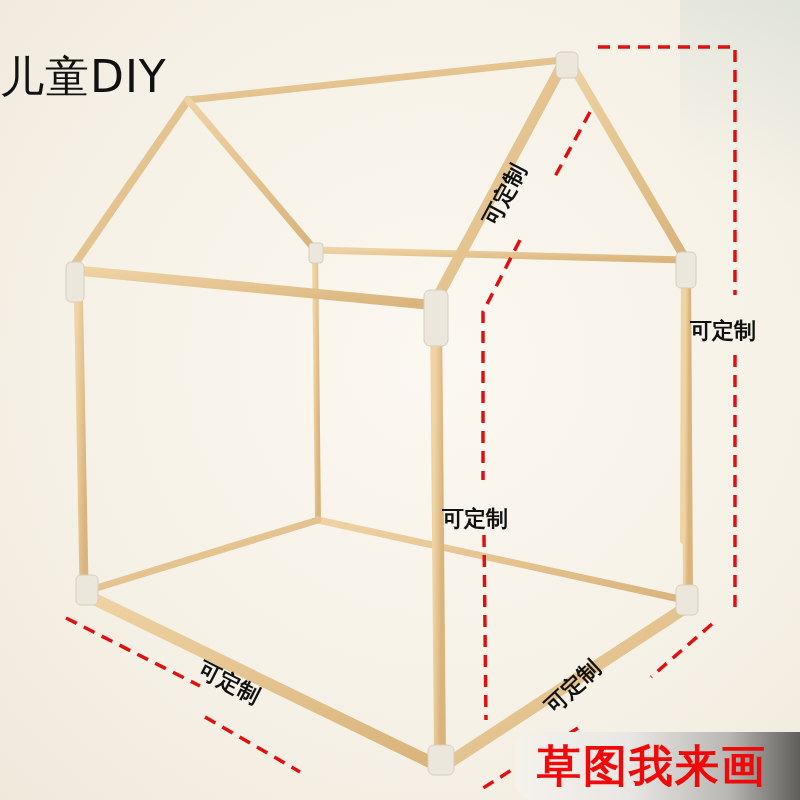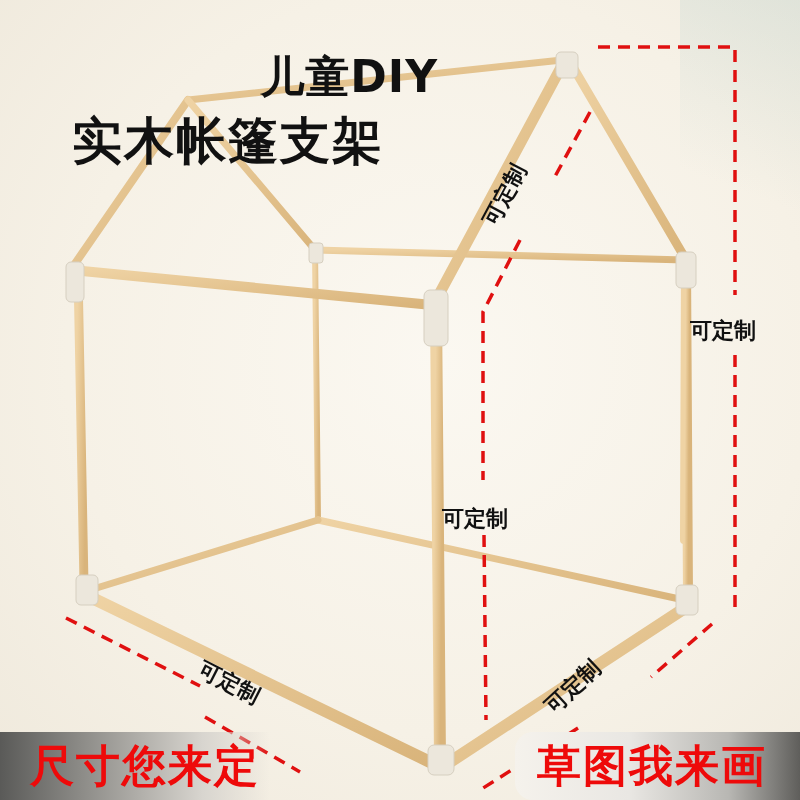--- a/index.html
+++ b/index.html
@@ -2,22 +2,22 @@
 <html><head>
   <meta charset="utf-8">
   <style>
     html, body { margin: 0; padding: 0; }
     body { width: 800px; height: 800px; overflow: hidden; background: #f7f3ea; font-family: "DejaVu Sans", sans-serif; }
     .stage { position: relative; width: 800px; height: 800px; overflow: hidden;
       background: radial-gradient(ellipse at 55% 45%, #fbf8f1 0%, #f6f1e6 60%, #efe9dc 100%); }
     .corner-tint { position: absolute; right: 0; top: 0; width: 120px; height: 260px;
       background: linear-gradient(200deg, rgba(190,210,205,0.35) 0%, rgba(247,243,234,0) 70%); }
     svg.frame { position: absolute; left: 0; top: 0; width: 800px; height: 800px; }
-    .title { position: absolute; left: 0; width: 430px; text-align: right; font-weight: bold; color: #111;
-      font-family: "DejaVu Sans", sans-serif; padding-left: 8px; }
+    .title { position: absolute; left: 0; width: 430px; text-align: left; font-weight: normal; color: #111;
+      font-family: "DejaVu Sans", sans-serif; }
     .title.l1 { top: 48px; font-size: 44px; letter-spacing: 1px; }
     .title.l2 { top: 108px; font-size: 50px; letter-spacing: 2px; left: 36px; width: 340px; }
     .dim { position: absolute; font-weight: bold; color: #111; font-size: 22px; white-space: nowrap;
       font-family: "DejaVu Sans", sans-serif; transform-origin: center center; }
     .banner { position: absolute; top: 732px; height: 68px; display: flex; align-items: center; }
     .banner.left { left: 0; width: 270px;
       background: linear-gradient(90deg, #5a5a58 0%, #8c8b87 30%, #d8d5cf 75%, rgba(240,236,228,0) 100%); }
     .banner.right { left: 515px; width: 285px; border-radius: 18px 0 0 18px;
       background: linear-gradient(90deg, rgba(245,242,236,1) 0%, #e9e7e3 40%, #b8b7b3 75%, #5f5e5b 100%); }
     .banner span { font-weight: bold; color: #ee0a0a; font-size: 44px; letter-spacing: 2px;
@@ -79,27 +79,23 @@
       <polyline points="520,240 483,312 483,480"></polyline>
       <line x1="484" y1="535" x2="486" y2="720"></line>
       <line x1="66" y1="618" x2="200" y2="686"></line>
       <line x1="205" y1="717" x2="300" y2="772"></line>
       <line x1="712" y1="624" x2="651" y2="677"></line>
       <line x1="578" y1="728" x2="480" y2="790"></line>
     </g>
   </svg>
 
   <div class="title l1">儿童DIY</div>
-  <div class="title l2">实木帐篷支架</div>
 
   <div class="dim" style="left:472px; top:180px; transform: rotate(-62deg);">可定制</div>
   <div class="dim" style="left:690px; top:316px;">可定制</div>
   <div class="dim" style="left:442px; top:504px;">可定制</div>
   <div class="dim" style="left:196px; top:668px; transform: rotate(27deg);">可定制</div>
   <div class="dim" style="left:540px; top:672px; transform: rotate(-43deg);">可定制</div>
 
-  <div class="banner left">
-    <span>尺寸您来定</span>
-  </div>
   <div class="banner right">
     <span>草图我来画</span>
   </div>
 </div>
 
 </body></html>

